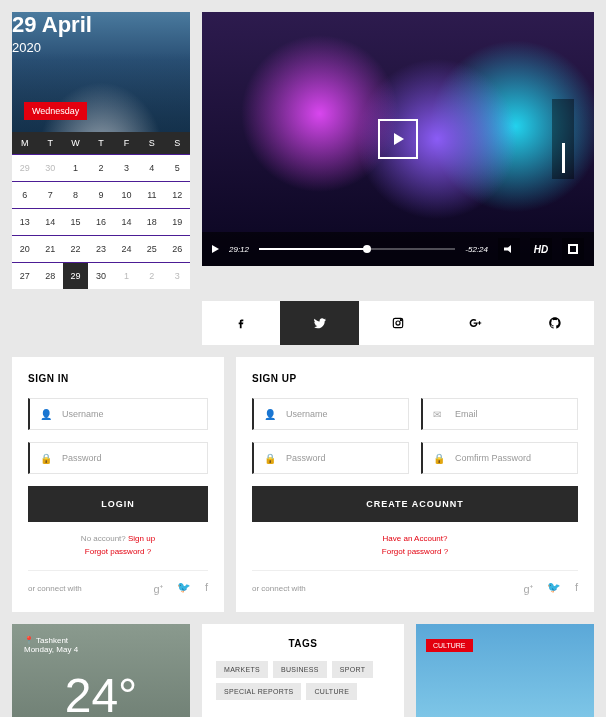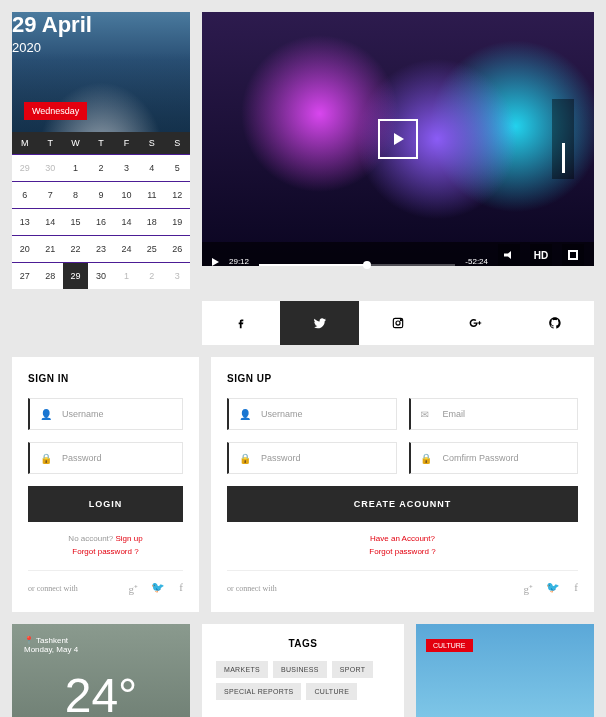--- a/index.html
+++ b/index.html
@@ -21,21 +21,21 @@
 .cal-body .muted { color: #bbb; }
 .cal-body .active { background: #2a2a2a; color: #fff; }
 
 
 .video { flex: 1; background: #111; position: relative; height: 254px; }
 .video-bg { position:absolute; inset:0; background: radial-gradient(circle at 30% 40%, #d946ef 0%, transparent 25%), radial-gradient(circle at 60% 50%, #8b5cf6 0%, transparent 30%), radial-gradient(circle at 80% 45%, #22d3ee 0%, transparent 25%), linear-gradient(180deg, #2d1b4e 0%, #0a0520 100%); }
 .play-btn { position:absolute; top:50%; left:50%; transform:translate(-50%,-50%); width:40px; height:40px; border:2px solid #fff; display:flex; align-items:center; justify-content:center; }
 .play-btn::after { content:""; border-left:10px solid #fff; border-top:6px solid transparent; border-bottom:6px solid transparent; margin-left:2px; }
 .volume-bar { position:absolute; right:20px; top:50%; transform:translateY(-50%); width:22px; height:80px; background:rgba(0,0,0,.4); display:flex; align-items:flex-end; justify-content:center; padding-bottom:6px; }
 .volume-bar .fill { width:3px; height:30px; background:#fff; }
-.controls { position:absolute; bottom:0; left:0; right:0; height:24px; background:rgba(0,0,0,.6); display:flex; align-items:flex-end; padding:0 10px; gap:10px; color:#fff; font-size:8px; }
+.controls { position:absolute; bottom:0; left:0; right:0; height:34px; background:rgba(0,0,0,.6); display:flex; align-items:center; padding:0 10px; gap:10px; color:#fff; font-size:8px;font-style:italic; }
 .controls .play::after { content:""; border-left:7px solid #fff; border-top:4px solid transparent; border-bottom:4px solid transparent; display:block; }
 .progress { flex:1; height:2px; background:rgba(255,255,255,.3); position:relative; }
 .progress .fill { position:absolute; left:0; top:0; bottom:0; width:55%; background:#fff; }
 .progress .knob { position:absolute; left:55%; top:50%; transform:translate(-50%,-50%); width:8px; height:8px; border-radius:50%; background:#fff; }
 .ctrl-btn { width:22px; height:22px; background:rgba(0,0,0,.3); display:flex; align-items:center; justify-content:center; font-size:10px; font-weight:600; }
 .speaker { width:10px; height:10px; background:#fff; clip-path: polygon(0 35%, 40% 35%, 70% 10%, 70% 90%, 40% 65%, 0 65%); }
 .fullscreen { width:10px; height:10px; border:2px solid #fff; }
 
 
 .social-bar { flex:1; display:flex; }
@@ -46,21 +46,21 @@
 
 .form-card { flex:1; padding:16px; }
 .form-title { font-size:10px; font-weight:700; margin-bottom:14px; letter-spacing:.5px; }
 .input-row { display:flex; gap:12px; }
 .input { flex:1; border:1px solid #e5e5e5; border-left:2px solid #2a2a2a; padding:10px 10px 10px 32px; font-size:9px; margin-bottom:12px; position:relative; color:#999; }
 .input .icon { position:absolute; left:10px; top:50%; transform:translateY(-50%); color:#aaa; font-size:10px; }
 .btn { width:100%; background:#2a2a2a; color:#fff; padding:13px; font-size:9px; font-weight:600; letter-spacing:1px; text-align:center; margin-bottom:12px; }
 .links { text-align:center; }
 .links div { font-size:8px; color:#e3000f; margin-bottom:4px; }
 .links .muted { color:#999; display:inline; }
-.connect { display:flex; align-items:center; justify-content:space-between; margin-top:14px; padding-top:10px; border-top:1px solid #eee;font-family:Liberation Serif, serif; }
+.connect { display:flex; align-items:center; justify-content:space-between; margin-top:14px; padding-top:10px; border-top:1px solid #eee; }
 .connect-label { font-size:8px; color:#999; }
 .connect-icons { display:flex; gap:14px; }
 .connect-icons span { color:#aaa; font-size:11px; }
 
 
 .weather { width:178px; height:120px; background:linear-gradient(180deg,#8a9a8e 0%,#6b7b70 100%); color:#fff; padding:12px; position:relative; overflow:hidden; }
 .weather-top { display:flex; justify-content:space-between; font-size:8px;flex-direction:column; }
 .weather-temp { font-size:48px; font-weight:300; text-align:center; margin-top:14px; }
 .tags-card { flex:1; padding:14px; text-align:center; }
 .tags-title { font-size:10px; font-weight:700; margin-bottom:12px; letter-spacing:.5px; }
@@ -180,21 +180,21 @@
       </div>
     <div class="social-btn">
         <svg viewBox="0 0 24 24" fill="currentColor">
           <path d="M12 2C6.5 2 2 6.5 2 12c0 4.4 2.9 8.2 6.8 9.5.5.1.7-.2.7-.5v-1.7c-2.8.6-3.4-1.3-3.4-1.3-.5-1.2-1.1-1.5-1.1-1.5-.9-.6.1-.6.1-.6 1 .1 1.5 1 1.5 1 .9 1.5 2.3 1.1 2.9.8.1-.6.3-1.1.6-1.3-2.2-.3-4.6-1.1-4.6-5 0-1.1.4-2 1-2.7-.1-.3-.4-1.3.1-2.6 0 0 .8-.3 2.7 1 .8-.2 1.7-.3 2.5-.3s1.7.1 2.5.3c1.9-1.3 2.7-1 2.7-1 .5 1.3.2 2.3.1 2.6.6.7 1 1.6 1 2.7 0 3.9-2.3 4.7-4.6 5 .4.3.7.9.7 1.9v2.8c0 .3.2.6.7.5 4-1.3 6.8-5.1 6.8-9.5 0-5.5-4.5-10-10-10z"></path>
         </svg>
       </div>
   </div>
 </div>
 
 <div class="row">
-  <div class="card form-card" style="width:187px;flex:none">
+  <div class="card form-card" style="width:212px;flex:none">
     <div class="form-title">SIGN IN</div>
     <div class="input"><span class="icon">👤</span><span>Username</span></div>
     <div class="input"><span class="icon">🔒</span><span>Password</span></div>
     <div class="btn">LOGIN</div>
     <div class="links">
       <div><span class="muted">No account? </span><span>Sign up</span></div>
       <div>Forgot password ?</div>
     </div>
     <div class="connect">
       <span class="connect-label">or connect with</span>

